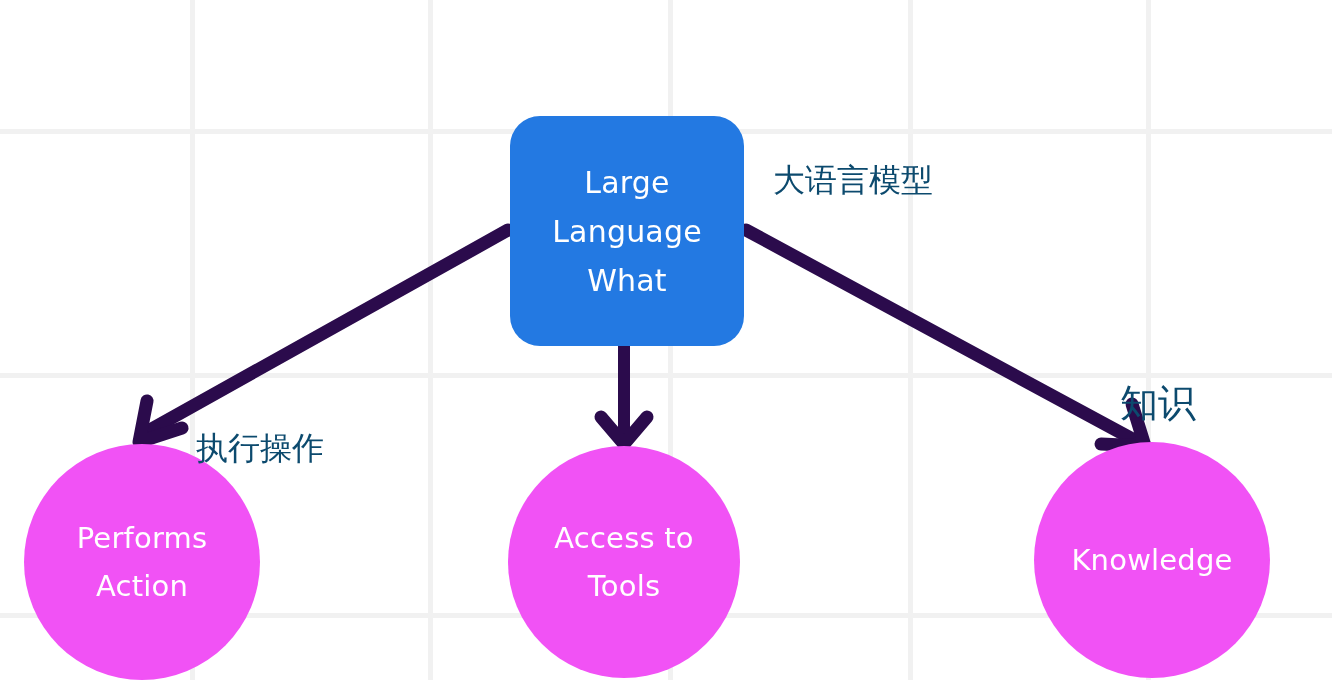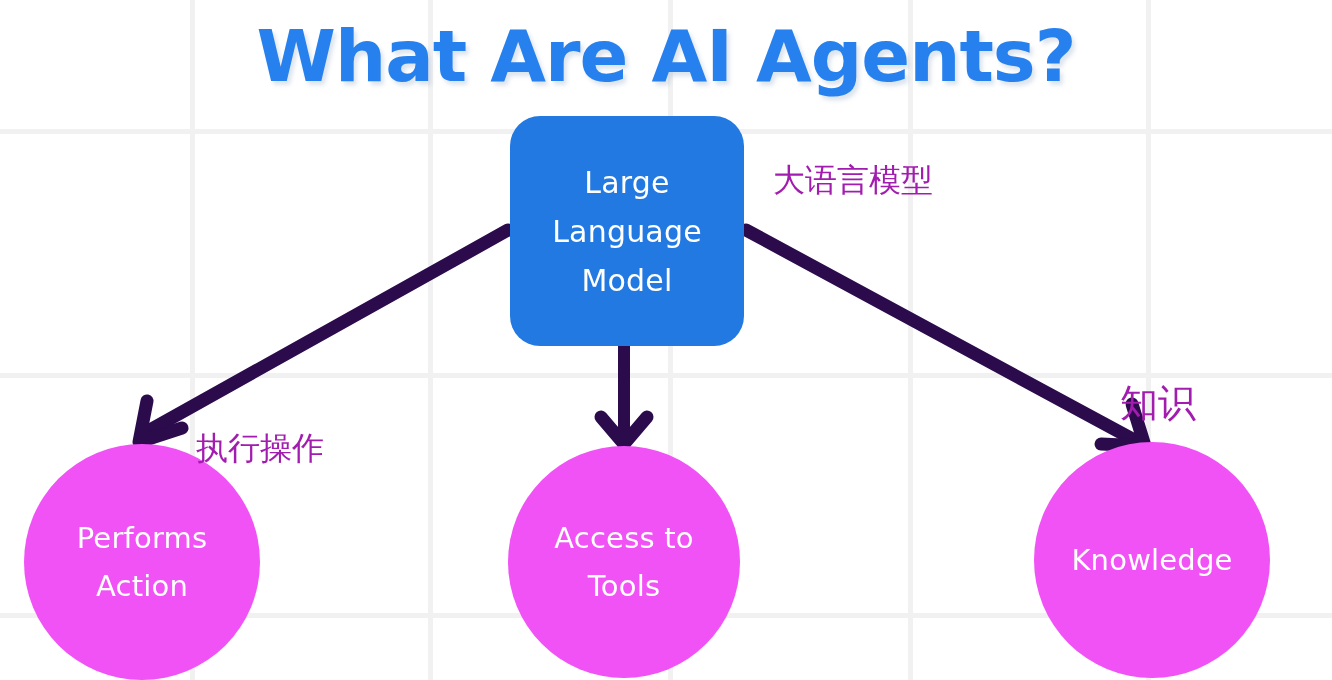--- a/index.html
+++ b/index.html
@@ -119,21 +119,21 @@
   }
   #circle-knowledge {
     left: 1034px;
     top: 442px;
     width: 236px;
     height: 236px;
   }
   
   .annotation-cn {
     position: absolute;
-    color: #a21caf;
+    color: #0c4a6e;
     font-family: "DejaVu Sans", sans-serif;
     font-size: 32px;
     font-weight: 400;
     white-space: nowrap;
     z-index: 5;
   }
   #annotation-llm    { left: 773px;  top: 159px; }
   #annotation-action { left: 196px;  top: 427px; }
   #annotation-tools  { left: 713px;  top: 424px; }
   #annotation-knowledge { left: 1120px; top: 378px; font-size: 38px; }
@@ -165,26 +165,25 @@
       <line x1="624" y1="346" x2="624" y2="438" stroke="#2b0b4c" stroke-width="12" stroke-linecap="round"></line>
       <polyline points="601,417 624,444 647,417" fill="none" stroke="#2b0b4c" stroke-width="13" stroke-linecap="round" stroke-linejoin="round"></polyline>
     </g>
 
     <g>
       <line x1="746" y1="230" x2="1138" y2="442" stroke="#2b0b4c" stroke-width="13" stroke-linecap="round"></line>
       <polyline points="1101,444 1145,446 1132,404" fill="none" stroke="#2b0b4c" stroke-width="13" stroke-linecap="round" stroke-linejoin="round"></polyline>
     </g>
   </svg>
 
-  <div id="title">What Are AI Agents?</div>
 
   <div id="llm-box">
     <span class="box-label">Large
 Language
-Model</span>
+What</span>
   </div>
 
   <div id="circle-performs-action" class="node-circle">
     <span class="circle-label">Performs
 Action</span>
   </div>
 
   <div id="circle-access-tools" class="node-circle">
     <span class="circle-label">Access to
 Tools</span>

